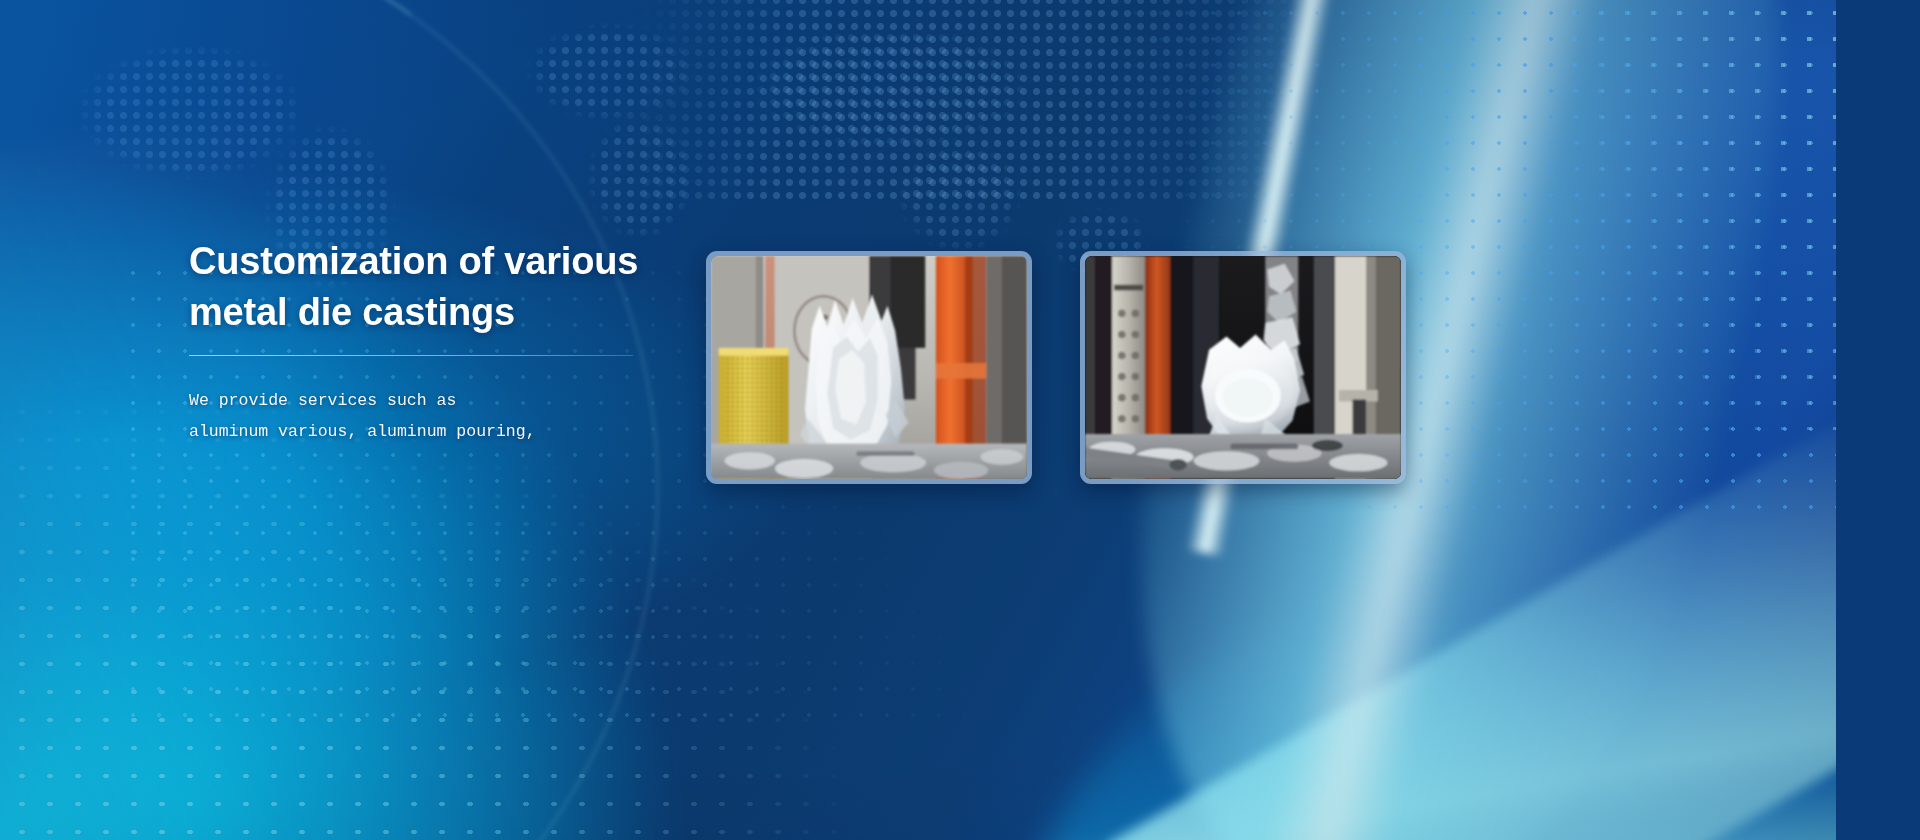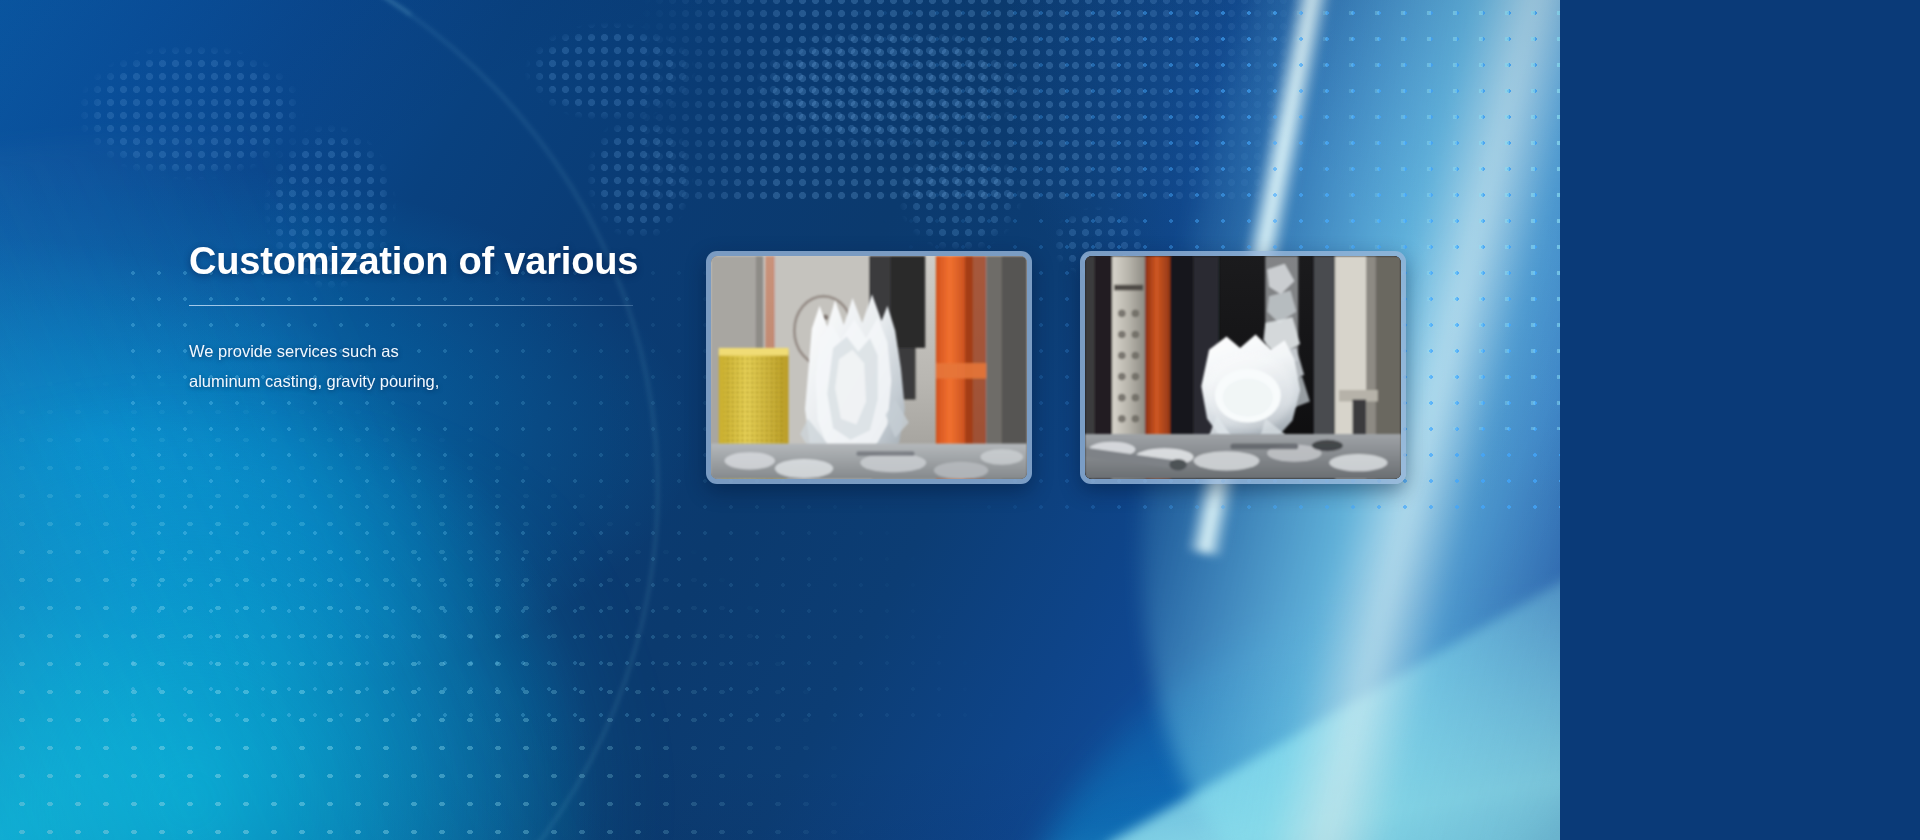--- a/index.html
+++ b/index.html
@@ -1,20 +1,20 @@
 <!DOCTYPE html>
 <html><head>
 <meta charset="utf-8">
 <style>
   * { margin:0; padding:0; box-sizing:border-box; }
   html,body { width:1920px; height:840px; overflow:hidden; background:#0a3a78; }
   body { font-family:"Liberation Sans", sans-serif; }
 
   #banner{
-    position:relative; width:1560px; height:840px; overflow:hidden;
+    position:relative; width:1836px; height:840px; overflow:hidden;
     background:
       radial-gradient(circle at 0% 100%, rgba(0,220,255,.95) 0%, rgba(0,190,245,.55) 14%, rgba(0,150,225,0) 34%),
       radial-gradient(ellipse 70% 60% at 6% 52%, rgba(0,165,235,.55) 0%, rgba(0,140,215,0) 55%),
       radial-gradient(ellipse 60% 85% at 100% 8%, rgba(40,120,230,.55) 0%, rgba(20,70,170,0) 60%),
       linear-gradient(118deg,
         #0b62b4 0%, #0a55a4 8%, #0a4a92 16%,
         #09417f 26%, #0a3b73 38%, #0b3a6e 50%,
         #0c3d74 60%, #0e4488 70%, #114c9e 80%,
         #1450ad 88%, #133f9c 96%, #0f2f80 100%);
   }
@@ -137,21 +137,21 @@
   
   .content{ position:absolute; left:189px; top:236px; width:470px; z-index:20; }
   .headline{
     font-size:38px; font-weight:bold; line-height:1.33; color:#ffffff;
     letter-spacing:-.2px; text-shadow:0 2px 7px rgba(0,20,60,.45);
   }
   .rule{
     margin-top:18px; width:444px; height:1px;
     background:linear-gradient(90deg, rgba(215,235,255,.75), rgba(200,228,255,.55) 70%, rgba(190,222,255,.25));
   }
-  .sub{ margin-top:30px; }
+  .sub{ margin-top:30px;font-family:Liberation Mono, monospace; }
   .sub p{
     font-size:16.5px; line-height:30.5px; color:#f2f8ff; font-weight:normal;
     text-shadow:0 1px 4px rgba(0,25,65,.55);
   }
 
   
   .cards{ position:absolute; left:706px; top:251px; z-index:20; display:flex; gap:48px; }
   .card{
     width:326px; height:233px; border-radius:11px; padding:5px;
     background:rgba(150,180,215,.80);
@@ -179,25 +179,26 @@
 
   <div class="halftone-right"></div>
   <div class="halftone-right b"></div>
   <div class="halftone-left"></div>
   <div class="halftone-left mid"></div>
   <div class="ray vignette"></div>
 
   <div class="content">
     <h1 class="headline">
       <span>Customization of various</span><br>
+      <span>metal die castings</span>
     </h1>
     <div class="rule"></div>
     <div class="sub">
       <p>We provide services such as</p>
-      <p>aluminum casting, gravity pouring,</p>
+      <p>aluminum various, aluminum pouring,</p>
     </div>
   </div>
 
   <div class="cards">
 
     <div class="card">
       <div class="inner" aria-label="Aluminum die casting machine producing a bright molten metal casting beside a yellow perforated safety guard and orange hydraulic cylinder">
         <svg viewBox="0 0 326 233" preserveAspectRatio="none">
           <defs>
             <linearGradient id="wall1" x1="0" y1="0" x2="0" y2="1">

